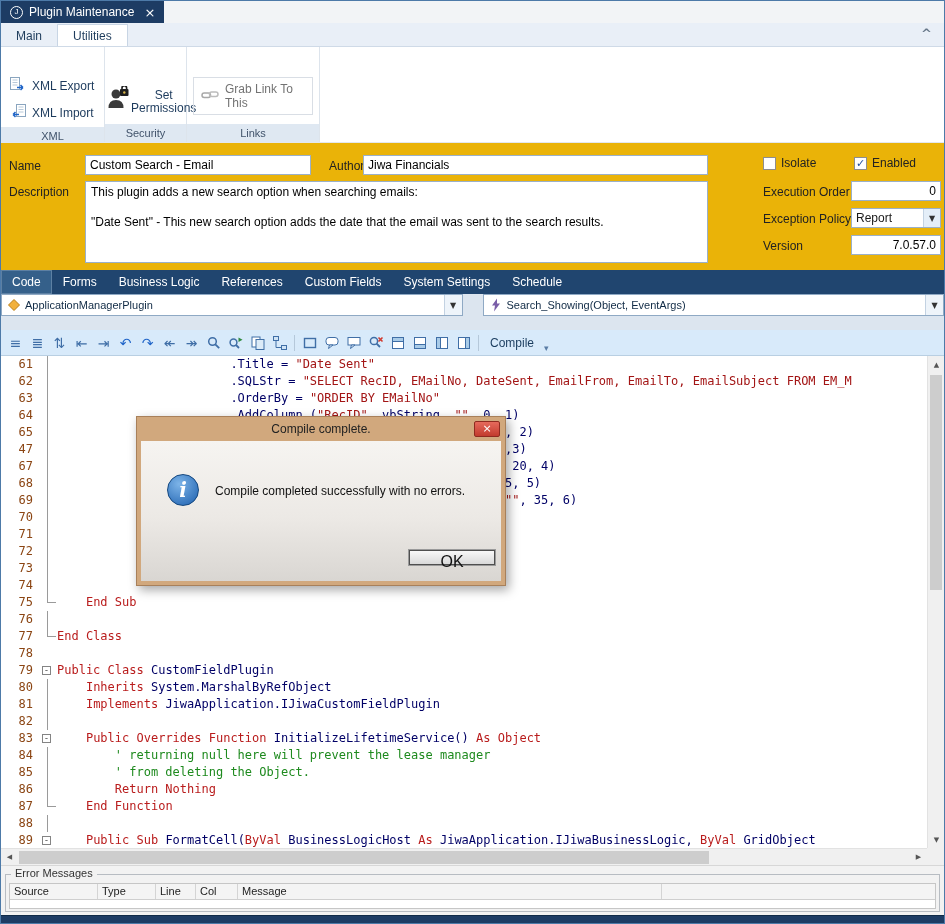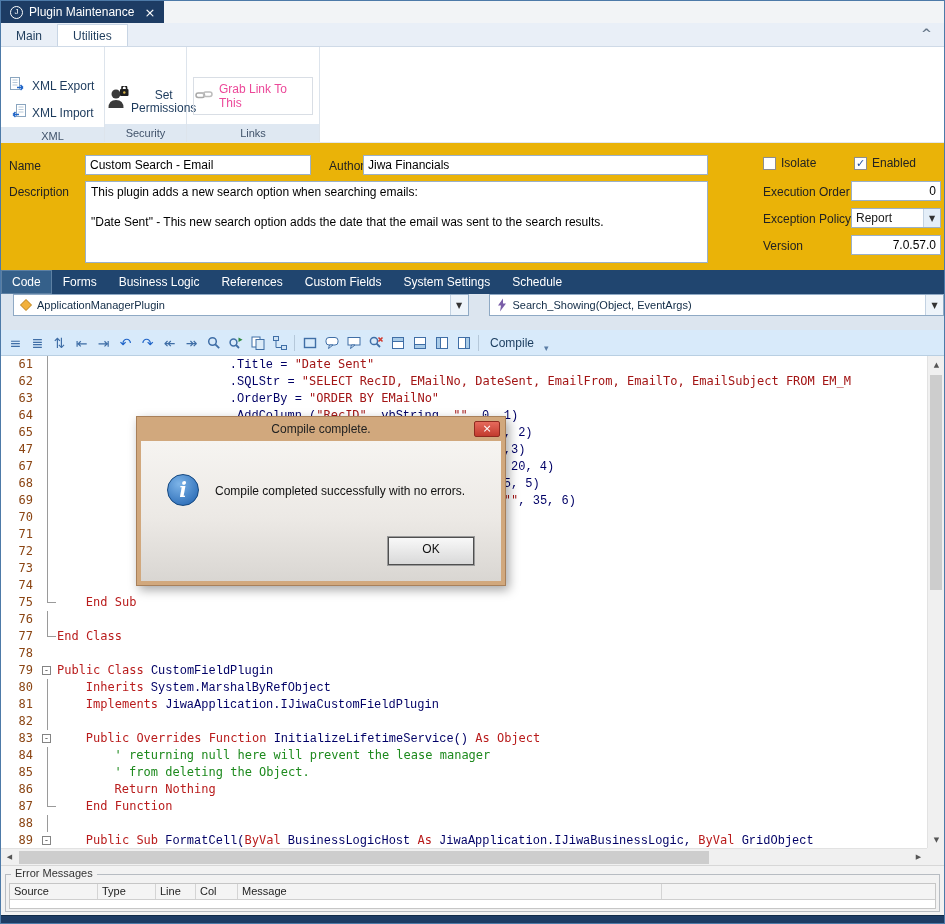--- a/index.html
+++ b/index.html
@@ -20,41 +20,41 @@
   .ribbon-collapse { position:absolute; right:12px; top:3px; color:#68788a; font-size:13px; font-weight:bold; font-family:"DejaVu Sans",sans-serif; }
 
   
   .ribbon-body { height:96px; background:#fff; display:flex; flex:none; border-bottom:1px solid #e3e8ee; }
   .rgroup { display:flex; flex-direction:column; border-right:1px solid #dde4ec; flex:none; }
   .rgroup-content { flex:1; position:relative;margin-top:24px; }
   .rgroup-caption { height:18px; background:#dfe8f2; color:#41536b; font-size:11px; text-align:center; line-height:18px; }
   .small-btn { display:flex; align-items:center; gap:5px; padding:3px 5px; margin:2px 3px; color:#1c3a5c; }
   .big-btn { display:flex; flex-direction:row; align-items:center; padding-top:6px; color:#1c3a5c; height:100%; }
   .big-btn .cap { text-align:center; line-height:13px; margin-top:3px; }
-  .link-btn { margin:6px 6px 0; border:1px solid #d9dee5; display:flex; align-items:center; gap:6px; padding:4px 1px; color:#ec4899; }
+  .link-btn { margin:6px 6px 0; border:1px solid #d9dee5; display:flex; align-items:center; gap:6px; padding:4px 7px; color:#737373; }
 
   
   .form-area { height:127px; position:relative; background:#eab308; flex:none; }
   .flabel { position:absolute; color:#222; }
   .tb { position:absolute; border:1px solid #9ab0c9; height:20px; font-size:12px; padding:0 4px; font-family:"Liberation Sans",sans-serif; background:#fff; color:#000; }
   .tb.num { text-align:right; }
   textarea.tb { height:82px; resize:none; padding:3px 5px; line-height:15px; overflow:hidden; }
   .cb { position:absolute; display:flex; align-items:center; gap:5px; font-size:12px; color:#222; }
   .cb-box { width:13px; height:13px; border:1px solid #8e8e8e; background:#fff; font-size:11px; line-height:12px; text-align:center; color:#1f4e9c; font-weight:bold; font-family:"DejaVu Sans",sans-serif; }
   .combo-sm { position:absolute; height:20px; border:1px solid #9ab0c9; display:flex; align-items:center; background:#fff; }
   .combo-sm .val { flex:1; padding:0 4px; }
   .combo-sm .arrow { width:17px; height:100%; border-left:1px solid #c3d2e2; background:#e4eef8; font-size:8px; color:#333; display:flex; align-items:center; justify-content:center; font-family:"DejaVu Sans",sans-serif; }
 
   
   .etabs { height:24px; background:#20456f; display:flex; color:#fff; flex:none; }
   .etab { padding:0 11px; line-height:24px; font-size:12px; }
   .etab.active { background:#35608a; box-shadow: inset 0 0 0 1px #5d80a3; }
 
   
-  .combo-row { height:36px; background:#dce5ef; display:flex; gap:20px; flex:none;padding-left:12px; }
+  .combo-row { height:36px; background:#dce5ef; display:flex; gap:20px; flex:none; }
   .combo { flex:1; background:#fff; border:1px solid #8fa9c4; display:flex; align-items:center; height:22px; }
   .combo .cicon { margin:0 4px 0 5px; display:flex; flex:none; }
   .combo .ctxt { flex:1; font-size:11px; color:#102a45; white-space:nowrap; overflow:hidden; }
   .combo .arrow { width:18px; height:100%; border-left:1px solid #c3d2e2; background:#eef4fa; font-size:8px; color:#333; display:flex; align-items:center; justify-content:center; font-family:"DejaVu Sans",sans-serif; }
 
   
   .toolbar { height:26px; background:#d8eafa; border-bottom:1px solid #b9cfe2; display:flex; align-items:center; padding:0 4px; gap:1px; flex:none; }
   .ticon { width:21px; height:21px; display:flex; align-items:center; justify-content:center; font-size:14px; color:#3f6ea6; font-family:"DejaVu Sans",sans-serif; }
   .tsep { width:1px; height:16px; background:#b5c8da; margin:0 3px; }
   .compile-btn { font-size:12px; color:#1a3c5e; padding:0 7px; }
@@ -65,21 +65,21 @@
   .code-area { position:absolute; left:0; top:0; right:17px; bottom:17px; overflow:hidden; }
   .cline { display:flex; height:17px; white-space:pre; font-family:"DejaVu Sans Mono",monospace; font-size:12px; line-height:17px; }
   .lnum { width:38px; text-align:right; padding-right:6px; color:#8b4513; flex:none; }
   .fold { width:18px; flex:none; position:relative; }
   .fold i { position:absolute; font-style:normal; }
   .vline { left:8px; top:0; bottom:0; width:1px; background:#9a9a9a; }
   .vline.half { bottom:8px; }
   .hline { left:8px; top:8px; width:9px; height:1px; background:#9a9a9a; }
   .fbox { left:3px; top:4px; width:9px; height:9px; border:1px solid #848484; background:#fff; font-size:9px; line-height:7px; text-align:center; color:#444; font-family:"DejaVu Sans Mono",monospace; }
   .ctext { flex:1; }
-  .tk-p { color:#000066;font-family:Liberation Mono, monospace; } .tk-k { color:#b91c1c; } .tk-s { color:#a31515; } .tk-c { color:#1e8a1e; }
+  .tk-p { color:#000066; } .tk-k { color:#b91c1c; } .tk-s { color:#a31515; } .tk-c { color:#1e8a1e; }
 
   .vscroll { position:absolute; right:0; top:0; bottom:17px; width:17px; background:#f0f0f0; border-left:1px solid #e2e2e2; }
   .hscroll { position:absolute; left:0; right:17px; bottom:0; height:17px; background:#f0f0f0; border-top:1px solid #e2e2e2; display:flex; align-items:center; }
   .sb-btn { width:17px; height:17px; display:flex; align-items:center; justify-content:center; font-size:7px; color:#555; flex:none; font-family:"DejaVu Sans",sans-serif; }
   .vthumb { position:absolute; left:2px; right:2px; top:19px; height:215px; background:#cdcdcd; }
   .hthumb { height:13px; background:#cdcdcd; width:690px; margin-left:1px; }
   .sb-corner { position:absolute; right:0; bottom:0; width:17px; height:17px; background:#f0f0f0; }
 
   
   .error-panel { height:50px; background:#f2f2f2; position:relative; border-top:1px solid #d7d7d7; flex:none; }
@@ -92,21 +92,21 @@
   
   .status-bar { height:24px; background:#1d3c64; border-top:1px solid #0f2a47; color:#fff; font-weight:bold; display:flex; align-items:center; padding:0 8px; flex:none; }
 
   
   .dialog { position:absolute; left:135px; top:415px; width:370px; height:170px; background:#d1a87d; border:1px solid #a8805a; box-shadow:3px 4px 10px rgba(0,0,0,.35); z-index:50; }
   .dlg-title { height:24px; display:flex; align-items:center; justify-content:center; color:#222; font-size:12px; position:relative; }
   .dlg-close { position:absolute; right:5px; top:4px; width:26px; height:16px; background:linear-gradient(#e66a5c,#c23b2e); border:1px solid #8f2a20; border-radius:2px; color:#fff; font-size:11px; line-height:13px; text-align:center; font-family:"DejaVu Sans",sans-serif; }
   .dlg-body { position:absolute; left:4px; right:4px; top:24px; bottom:4px; background:linear-gradient(#f6f4f1 0%, #ece9e5 55%, #d9d6d2 100%); }
   .dlg-icon { position:absolute; left:26px; top:33px; width:32px; height:32px; border-radius:50%; background:radial-gradient(circle at 11px 9px, #7db4e8, #1c5fae); border:1px solid #14477f; color:#fff; font-family:"DejaVu Serif",serif; font-style:italic; font-weight:bold; font-size:20px; display:flex; align-items:center; justify-content:center; }
   .dlg-msg { position:absolute; left:74px; top:43px; right:12px; font-size:12px; color:#111; }
-  .dlg-ok { position:absolute; right:27px; bottom:16px; width:86px; height:28px; background:linear-gradient(#f8f8f8,#d9d9d9); border:1px solid #4f4f4f; box-shadow:0 0 0 1px #9a9a9a; font-size:12px; text-align:center; line-height:22px; color:#111; }
+  .dlg-ok { position:absolute; right:6px; bottom:16px; width:86px; height:15px; background:linear-gradient(#f8f8f8,#d9d9d9); border:1px solid #4f4f4f; box-shadow:0 0 0 1px #9a9a9a; font-size:16px; text-align:center; line-height:22px; color:#111; }
 </style>
 </head>
 <body>
 
 <div class="window">
 
   <div class="doc-bar">
     <div class="doc-tab">
       <span class="doc-logo">J</span>
       <span>Plugin Maintenance</span>

